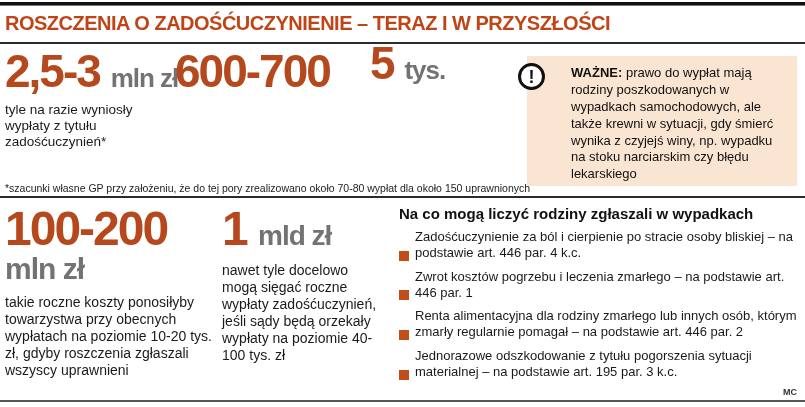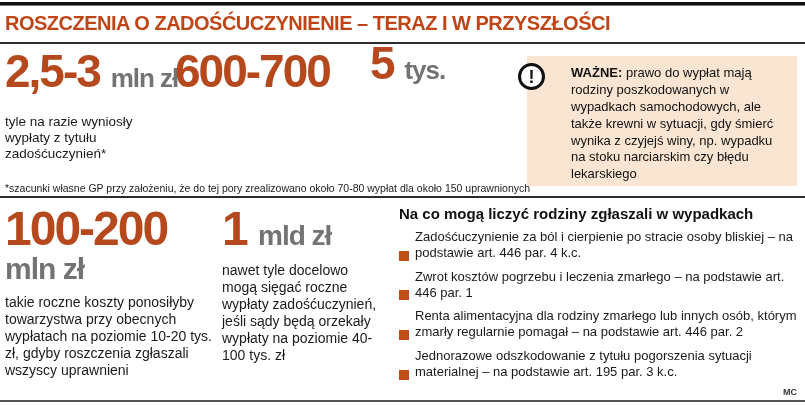--- a/index.html
+++ b/index.html
@@ -24,21 +24,21 @@
   .stat-bot-1 { left:5px;  top:206px; width:207px; }
   .stat-bot-2 { left:222px; top:206px; width:155px; }
 
   .stat-value {
     color:#b5481c; font-weight:bold; font-size:46px; line-height:0.95;
     letter-spacing:-2px; white-space:nowrap;
   }
   .stat-unit { color:#737373; font-weight:bold; font-size:26px; letter-spacing:-1px; }
   .stat-unit-block { display:block; font-size:30px; line-height:1.0; margin-top:2px; }
   .stat-bot-1 .stat-value, .stat-bot-2 .stat-value { font-size:48px; }
-  .stat-desc { margin-top:20px; font-size:13.5px; line-height:1.2; color:#1a1a1a; font-weight:normal; }
+  .stat-desc { margin-top:8px; font-size:13.5px; line-height:1.2; color:#1a1a1a; font-weight:normal; }
   .stat-bot-1 .stat-desc, .stat-bot-2 .stat-desc { font-size:14px; line-height:1.22; margin-top:10px; }
 
   .important-box {
     position:absolute; left:527px; top:56px; width:270px; height:130px;
     background:#fae5d2; padding:9px 10px 8px 44px;
     font-size:13px; line-height:1.3; color:#111;
   }
   .important-box b { font-weight:bold; }
   .warning-icon {
     position:absolute; left:-9px; top:7px; width:27px; height:27px;

